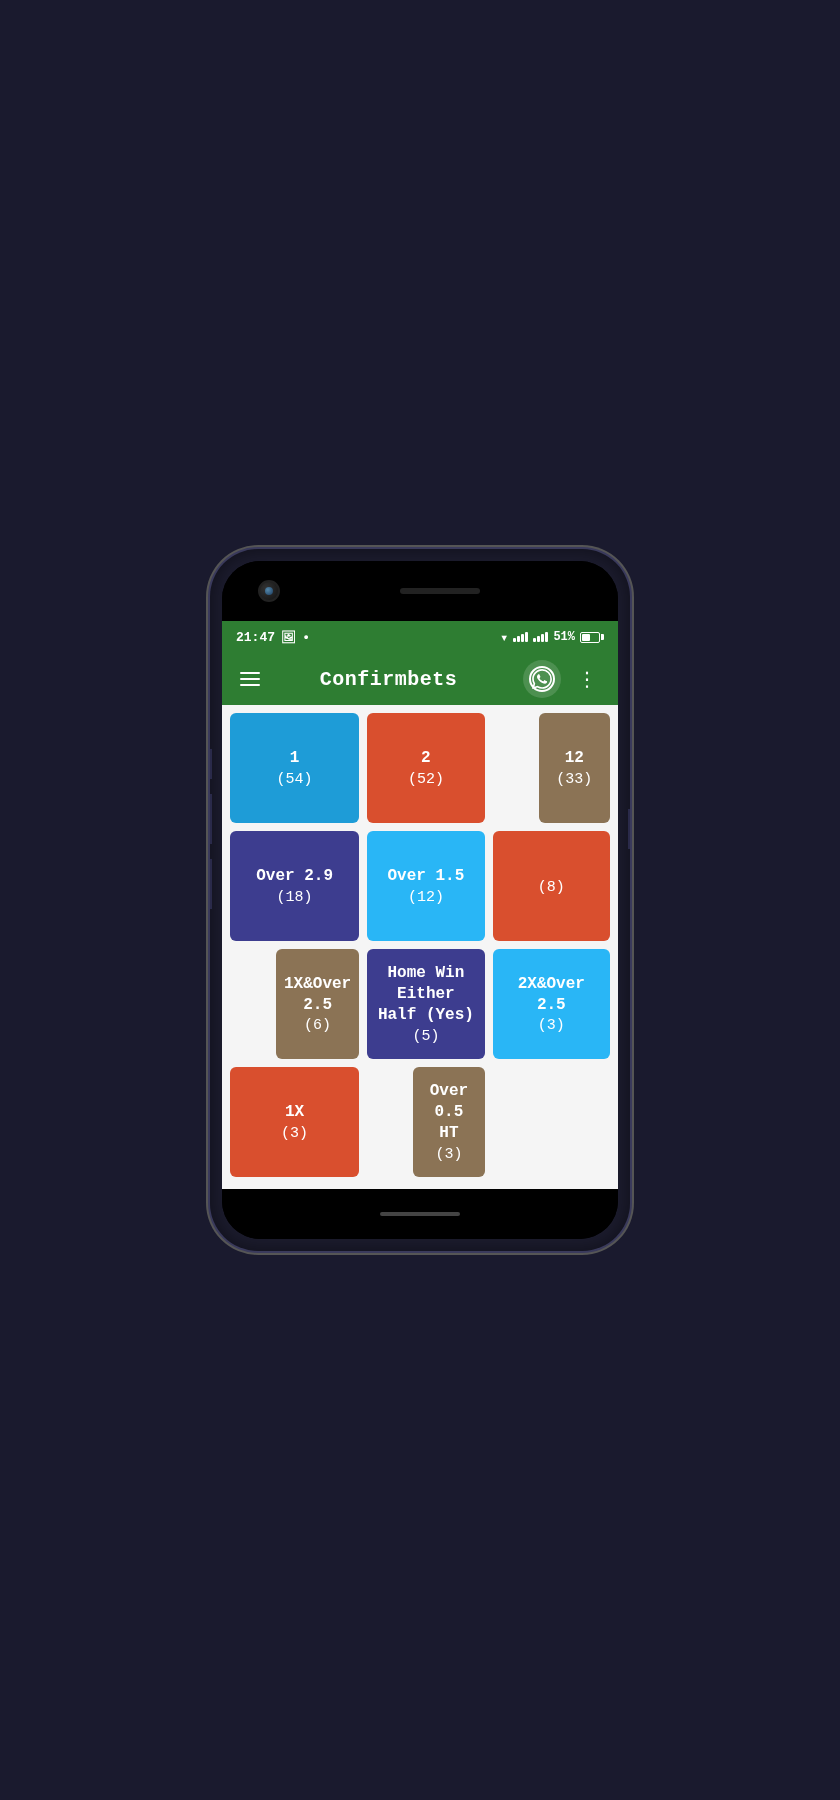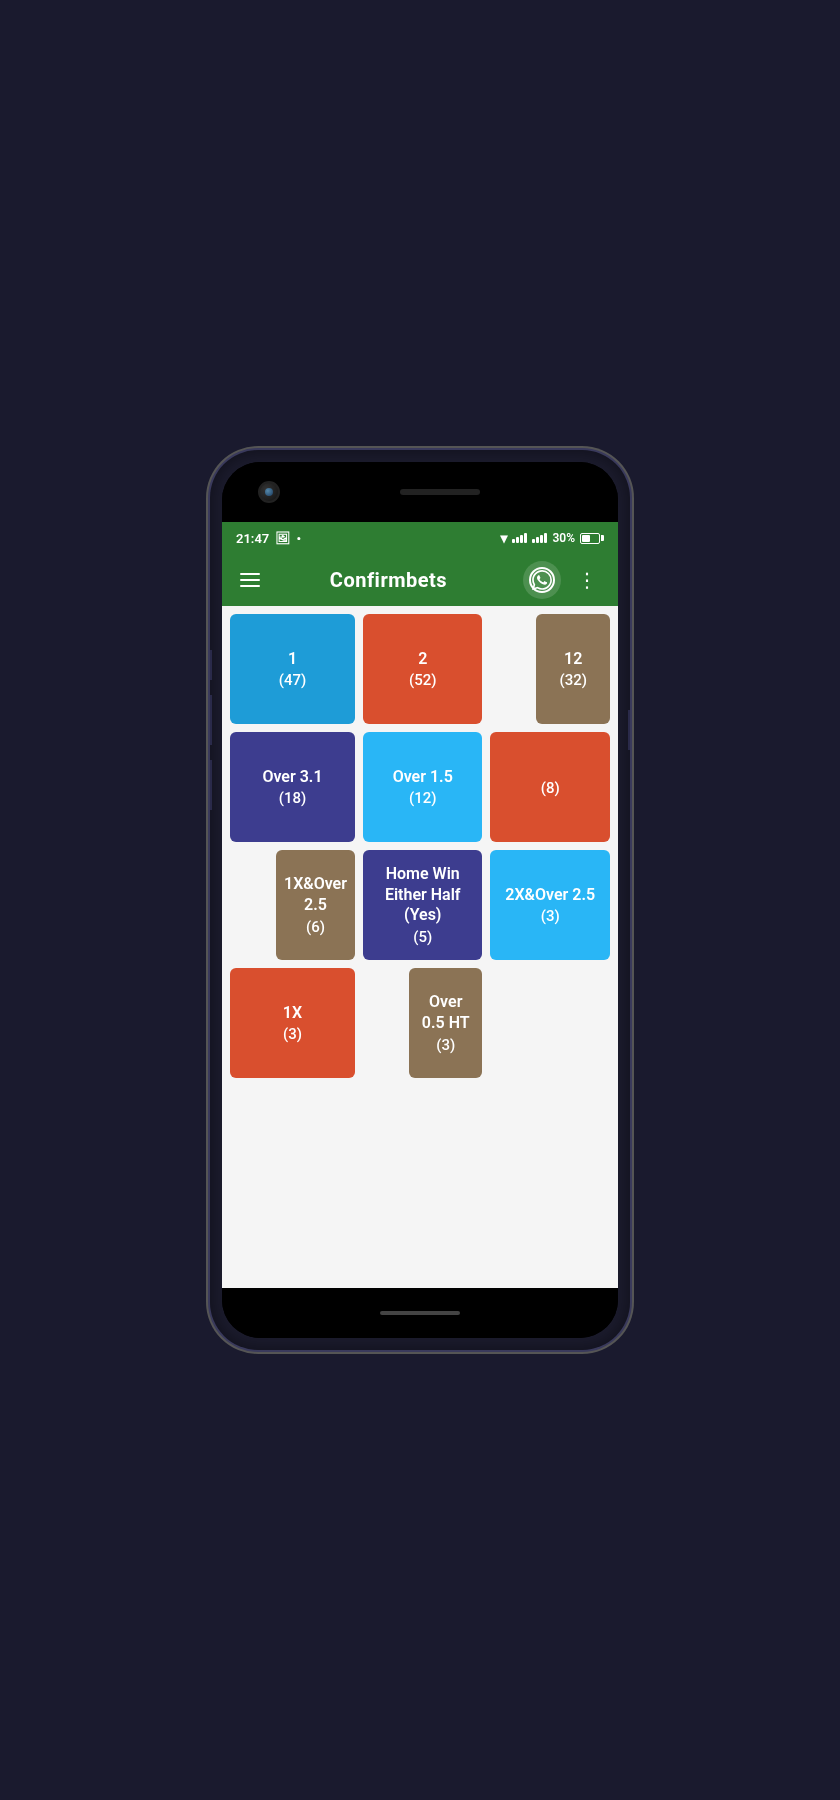--- a/index.html
+++ b/index.html
@@ -8,27 +8,28 @@
       background: #1a1a2e;
       display: flex;
       justify-content: center;
       align-items: center;
       min-height: 100vh;
       font-family: 'Roboto', Arial, sans-serif;
     }
 
     .phone-shell {
       width: 420px;
-      height: 900px;
+      height: 702px;
       background: #1c1c2e;
       border-radius: 48px;
       padding: 12px;
       box-shadow: 0 0 0 2px #3a3a5c, 0 0 0 4px #555, inset 0 0 20px rgba(0,0,0,0.5);
       position: relative;
       overflow: hidden;
+      font-family: Liberation Mono, monospace;
     }
 
     .phone-inner {
       width: 100%;
       height: 100%;
       background: #000;
       border-radius: 38px;
       overflow: hidden;
       position: relative;
       display: flex;
@@ -368,21 +369,21 @@
             <div class="signal-bar" style="height:8px;"></div>
             <div class="signal-bar" style="height:10px;"></div>
           </div>
 
           <div class="signal-bars">
             <div class="signal-bar" style="height:4px;"></div>
             <div class="signal-bar" style="height:6px;"></div>
             <div class="signal-bar" style="height:8px;"></div>
             <div class="signal-bar" style="height:10px;"></div>
           </div>
-          <span>30%</span>
+          <span>51%</span>
           <div class="battery-icon">
             <div class="battery-body">
               <div class="battery-fill" style="width: 51%;"></div>
             </div>
             <div class="battery-tip"></div>
           </div>
         </div>
       </div>
 
       <div class="app-bar">
@@ -399,32 +400,32 @@
             </svg>
           </div>
         </div>
         <span class="more-icon">⋮</span>
       </div>
 
       <div class="grid-content">
         <div class="grid" id="grid-container">
         <div class="grid-item bg-blue">
               <span class="grid-item-label">1</span>
-              <span class="grid-item-count">(47)</span>
+              <span class="grid-item-count">(54)</span>
             </div>
             <div class="grid-item bg-red">
               <span class="grid-item-label">2</span>
               <span class="grid-item-count">(52)</span>
             </div>
             <div class="grid-item bg-brown">
               <span class="grid-item-label">12</span>
-              <span class="grid-item-count">(32)</span>
+              <span class="grid-item-count">(33)</span>
             </div>
             <div class="grid-item bg-navy">
-              <span class="grid-item-label">Over 3.1</span>
+              <span class="grid-item-label">Over 2.9</span>
               <span class="grid-item-count">(18)</span>
             </div>
             <div class="grid-item bg-light-blue">
               <span class="grid-item-label">Over 1.5</span>
               <span class="grid-item-count">(12)</span>
             </div>
             <div class="grid-item bg-red">
               <span class="grid-item-count">(8)</span>
             </div>
             <div class="grid-item bg-brown">

